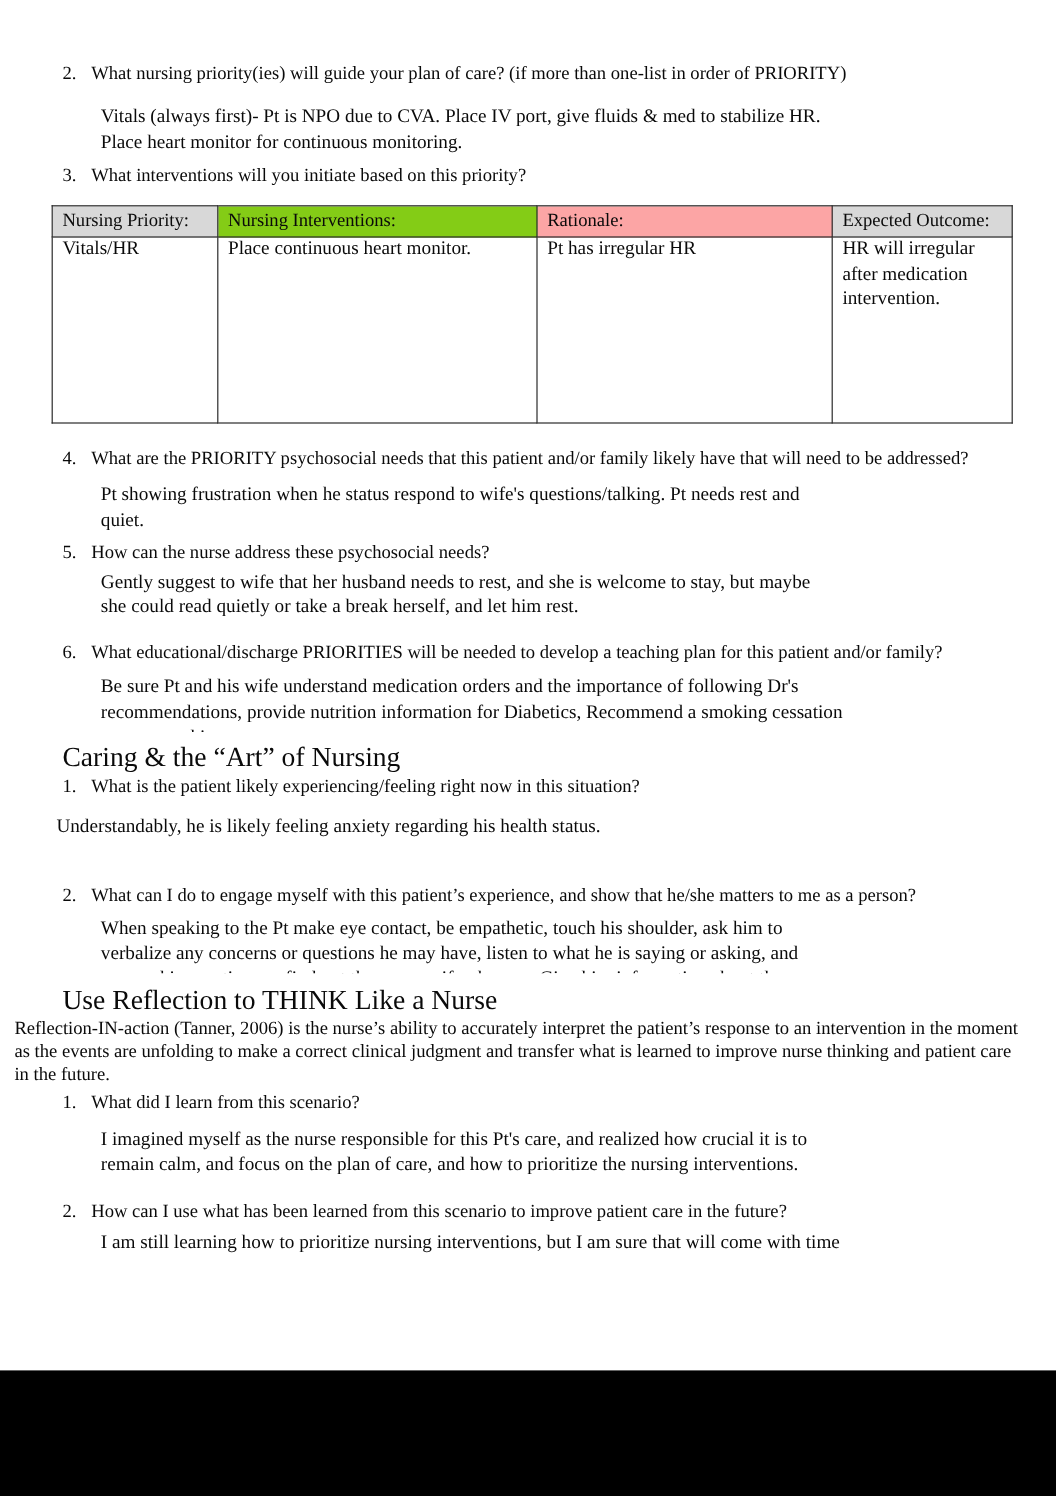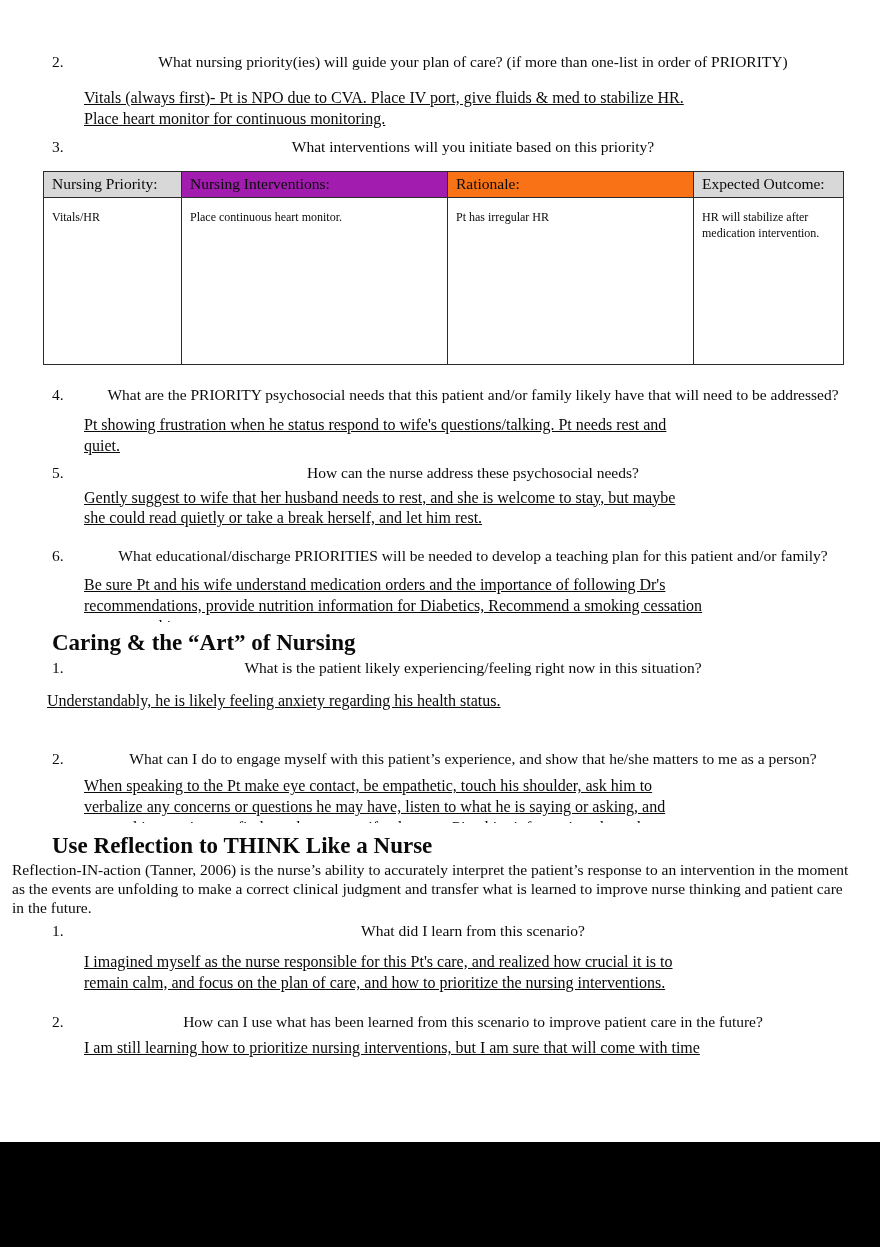--- a/index.html
+++ b/index.html
@@ -4,41 +4,41 @@
 <style>
   html,body { margin:0; padding:0; }
   body {
     width:880px; height:1247px; position:relative; overflow:hidden;
     background:#ffffff; color:#0a0a0a;
     font-family:"Liberation Serif", serif;
     font-size:15.5px; line-height:1.28;
   }
   .qrow { display:flex; margin-left:52px; margin-right:10px; }
   .qnum { width:24px; flex-shrink:0; }
-  .qtext { flex:1;text-align:center; }
+  .qtext { flex:1; }
   .ans {
     margin-left:84px; margin-right:36px;
-    white-space:pre-line; font-size:16px; line-height:1.3;text-decoration:underline;
+    white-space:pre-line; font-size:16px; line-height:1.3;
   }
   .clip { height:5px; overflow:hidden; }
   .heading {
-    margin:0 0 0 52px; font-size:23px; font-weight:bold; line-height:1.15;
+    margin:0 0 0 52px; font-size:23px; font-weight:normal; line-height:1.15;
   }
   .intro { margin-left:52px; margin-right:26px; font-size:15.5px; line-height:1.22; }
 
   table.ivtable {
     border-collapse:collapse; table-layout:fixed;
     margin-left:43px; width:800px; font-size:15.5px;
   }
   table.ivtable th, table.ivtable td {
     border:1.5px solid #2b2b2b; padding:2px 8px;
     text-align:left; vertical-align:top; font-weight:normal;
   }
   table.ivtable thead th { height:21px; }
-  table.ivtable tbody td { height:152px; padding-top:12px; font-size:12px; }
+  table.ivtable tbody td { height:152px; padding-top:0; font-size:16px; }
 
   
   .mt-q2 { margin-top:52px; }
   .mt-a2 { margin-top:16px; }
   .mt-q3 { margin-top:8px; }
   .mt-table { margin-top:14px; }
   .mt-q4 { margin-top:20px; }
   .mt-a4 { margin-top:10px; }
   .mt-q5 { margin-top:6px; }
   .mt-a5 { margin-top:5px; }
@@ -79,31 +79,31 @@
 <table class="ivtable mt-table">
   <colgroup>
     <col style="width:138px">
       <col style="width:266px">
       <col style="width:246px">
       <col style="width:150px">
   </colgroup>
   <thead>
     <tr>
       <th class="th-bg" style="background: rgb(216, 216, 216);">Nursing Priority:</th>
-      <th class="th-bg" style="background: #a21caf;">Nursing Interventions:</th>
-      <th class="th-bg" style="background: #f97316;">Rationale:</th>
+      <th class="th-bg" style="background: #84cc16;">Nursing Interventions:</th>
+      <th class="th-bg" style="background: #fca5a5;">Rationale:</th>
       <th class="th-bg" style="background: rgb(216, 216, 216);">Expected Outcome:</th>
     </tr>
   </thead>
   <tbody>
     <tr>
       <td>Vitals/HR</td>
       <td>Place continuous heart monitor.</td>
       <td>Pt has irregular HR</td>
-      <td>HR will stabilize after medication intervention.</td>
+      <td>HR will irregular after medication intervention.</td>
     </tr>
   </tbody>
 </table>
 
 <div class="qrow mt-q4">
   <span class="qnum">4.</span>
   <span class="qtext">What are the PRIORITY psychosocial needs that this patient and/or family likely have that will need to be addressed?</span>
 </div>
 
 <div class="ans mt-a4">Pt showing frustration when he status respond to wife's questions/talking. Pt needs rest and

